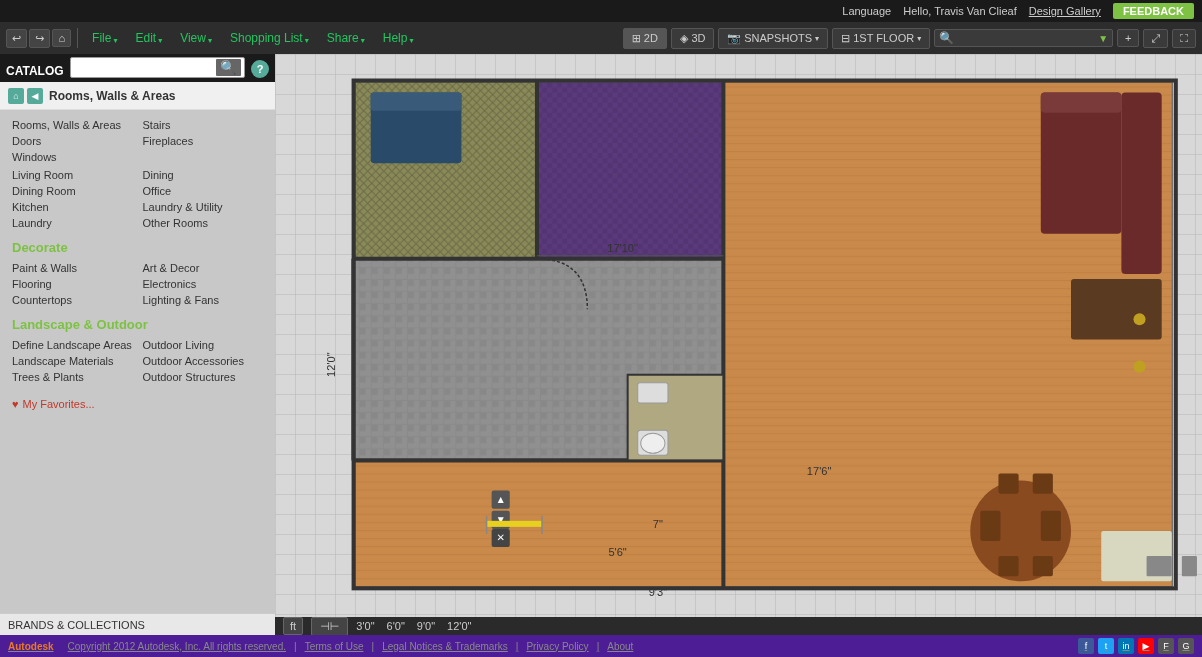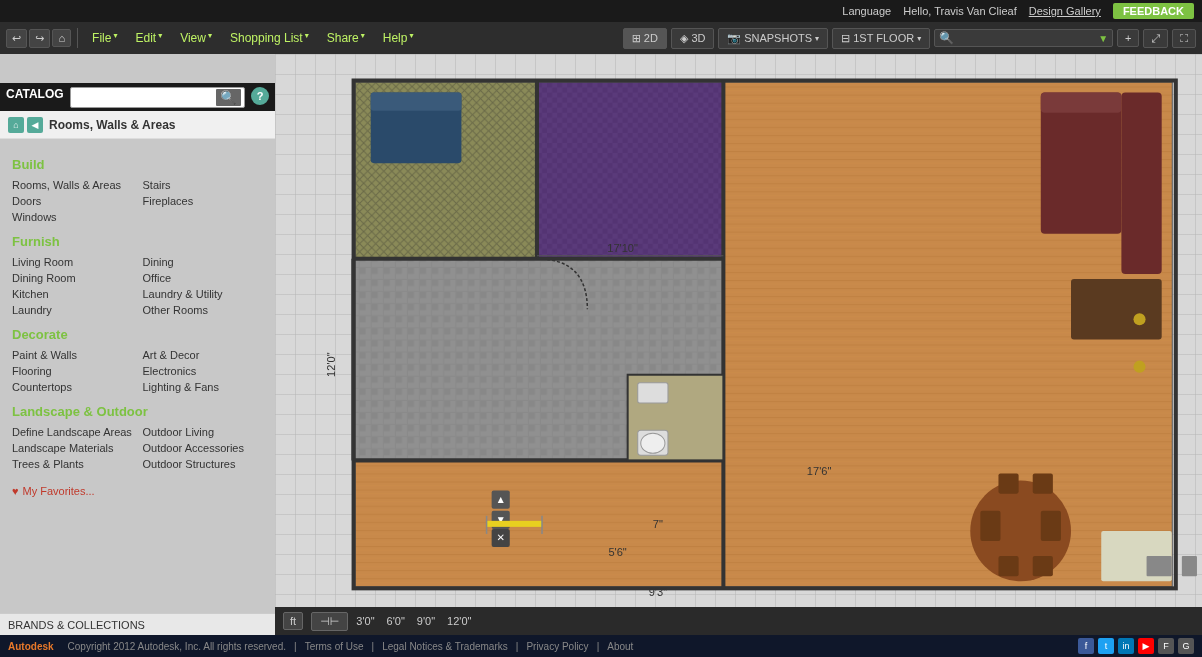--- a/index.html
+++ b/index.html
@@ -22,22 +22,22 @@
     #menu-bar {
       width: 100%; height: 32px; background: #2d2d2d;
       display: flex; align-items: center; padding: 0 6px; gap: 2px;
     }
     .menu-icon-btn {
       background: #444; border: 1px solid #555; color: #ccc;
       padding: 2px 5px; border-radius: 2px; cursor: pointer; font-size: 11px;
       display: flex; align-items: center; gap: 2px;
     }
     .menu-item {
-      color: #bef264; padding: 4px 8px; cursor: pointer; font-size: 12px;
-      display: flex; align-items: flex-start; gap: 2px;
+      color: #22c55e; padding: 4px 8px; cursor: pointer; font-size: 12px;
+      display: flex; align-items: flex-end; gap: 2px;
     }
     .menu-sep { width: 1px; height: 20px; background: #555; margin: 0 4px; }
 
     
     #view-controls {
       margin-left: auto; display: flex; align-items: center; gap: 4px;
     }
     .view-btn {
       background: #3a3a3a; border: 1px solid #555; color: #ccc;
       padding: 3px 8px; border-radius: 2px; cursor: pointer; font-size: 11px;
@@ -45,22 +45,22 @@
     }
     .view-btn.active { background: #555; }
     #search-area {
       display: flex; align-items: center; background: #3a3a3a; border: 1px solid #555;
       border-radius: 2px; padding: 1px 4px; gap: 2px;
     }
     #search-area input {
       background: transparent; border: none; color: #ccc; font-size: 11px; width: 140px; outline: none;
     }
     #catalog-bar {
-      display: flex; align-items: flex-start; padding: 4px 6px; background: #1a1a1a;
-      gap: 6px; height: 28px; margin-top: 29px;
+      display: flex; align-items: flex-end; padding: 4px 6px; background: #1a1a1a;
+      gap: 6px; height: 28px;
     }
     #catalog-label { color: #fff; font-size: 12px; font-weight: bold; }
     #catalog-search {
       display: flex; align-items: center; background: #fff; border: 1px solid #999;
       border-radius: 2px; flex: 1; padding: 1px 3px;
     }
     #catalog-search input {
       border: none; outline: none; font-size: 11px; flex: 1; background: transparent;
     }
     #catalog-search button {
@@ -114,38 +114,38 @@
       position: absolute; top: 0; left: 0; width: 100%; height: 100%;
     }
     #brands-bar {
       width: 275px; height: 22px; background: #e8e8e8; border-top: 1px solid #ccc;
       display: flex; align-items: center; padding: 0 8px;
       font-size: 11px; font-weight: normal; color: #333;
     }
 
     
     #canvas-bottom {
-      position: absolute; bottom: 0; left: 0; width: 100%; height: 28px;
+      position: absolute; bottom: 0; left: 0; width: 100%; height: 18px;
       background: #2a2a2a; display: flex; align-items: center; padding: 0 8px; gap: 8px;
     }
     .unit-btn {
       background: #444; border: 1px solid #666; color: #ccc; padding: 2px 6px;
       font-size: 11px; cursor: pointer; border-radius: 2px;
     }
     .ruler-btn {
       background: #444; border: 1px solid #666; color: #ccc; padding: 2px 8px;
       font-size: 11px; cursor: pointer; border-radius: 2px;
     }
     .scale-marks { color: #ccc; font-size: 11px; display: flex; gap: 12px; }
 
     
     #footer {
-      width: 100%; height: 22px; background: #0f172a;
+      width: 100%; height: 22px; background: #4c1d95;
       display: flex; align-items: center; padding: 0 8px; gap: 8px;
-      font-size: 10px; color: #888;
+      font-size: 10px; color: #888; text-decoration: underline;
     }
     #footer .logo { color: #e8792a; font-weight: bold; margin-right: 6px; }
     #social-icons { margin-left: auto; display: flex; gap: 4px; }
     .social-icon {
       width: 16px; height: 16px; border-radius: 2px; display: flex;
       align-items: center; justify-content: center; font-size: 9px; color: #fff; cursor: pointer;
     }
 
     
     #layout { display: flex; flex-direction: column; height: 100%; }
@@ -229,30 +229,28 @@
       <div id="breadcrumb-bar">
         <div id="breadcrumb-icons">
           <div class="bc-icon">⌂</div>
           <div class="bc-icon">◀</div>
         </div>
         <span id="breadcrumb-label">Rooms, Walls &amp; Areas</span>
       </div>
 
       <div id="catalog-content">
 
-        <div class="section-title">Build</div>
         <div class="category-grid">
           <a class="category-link">Rooms, Walls &amp; Areas</a>
           <a class="category-link">Stairs</a>
           <a class="category-link">Doors</a>
           <a class="category-link">Fireplaces</a>
           <a class="category-link">Windows</a>
         </div>
 
-        <div class="section-title">Furnish</div>
         <div class="category-grid">
           <a class="category-link">Living Room</a>
           <a class="category-link">Dining</a>
           <a class="category-link">Dining Room</a>
           <a class="category-link">Office</a>
           <a class="category-link">Kitchen</a>
           <a class="category-link">Laundry &amp; Utility</a>
           <a class="category-link">Laundry</a>
           <a class="category-link">Other Rooms</a>
         </div>

